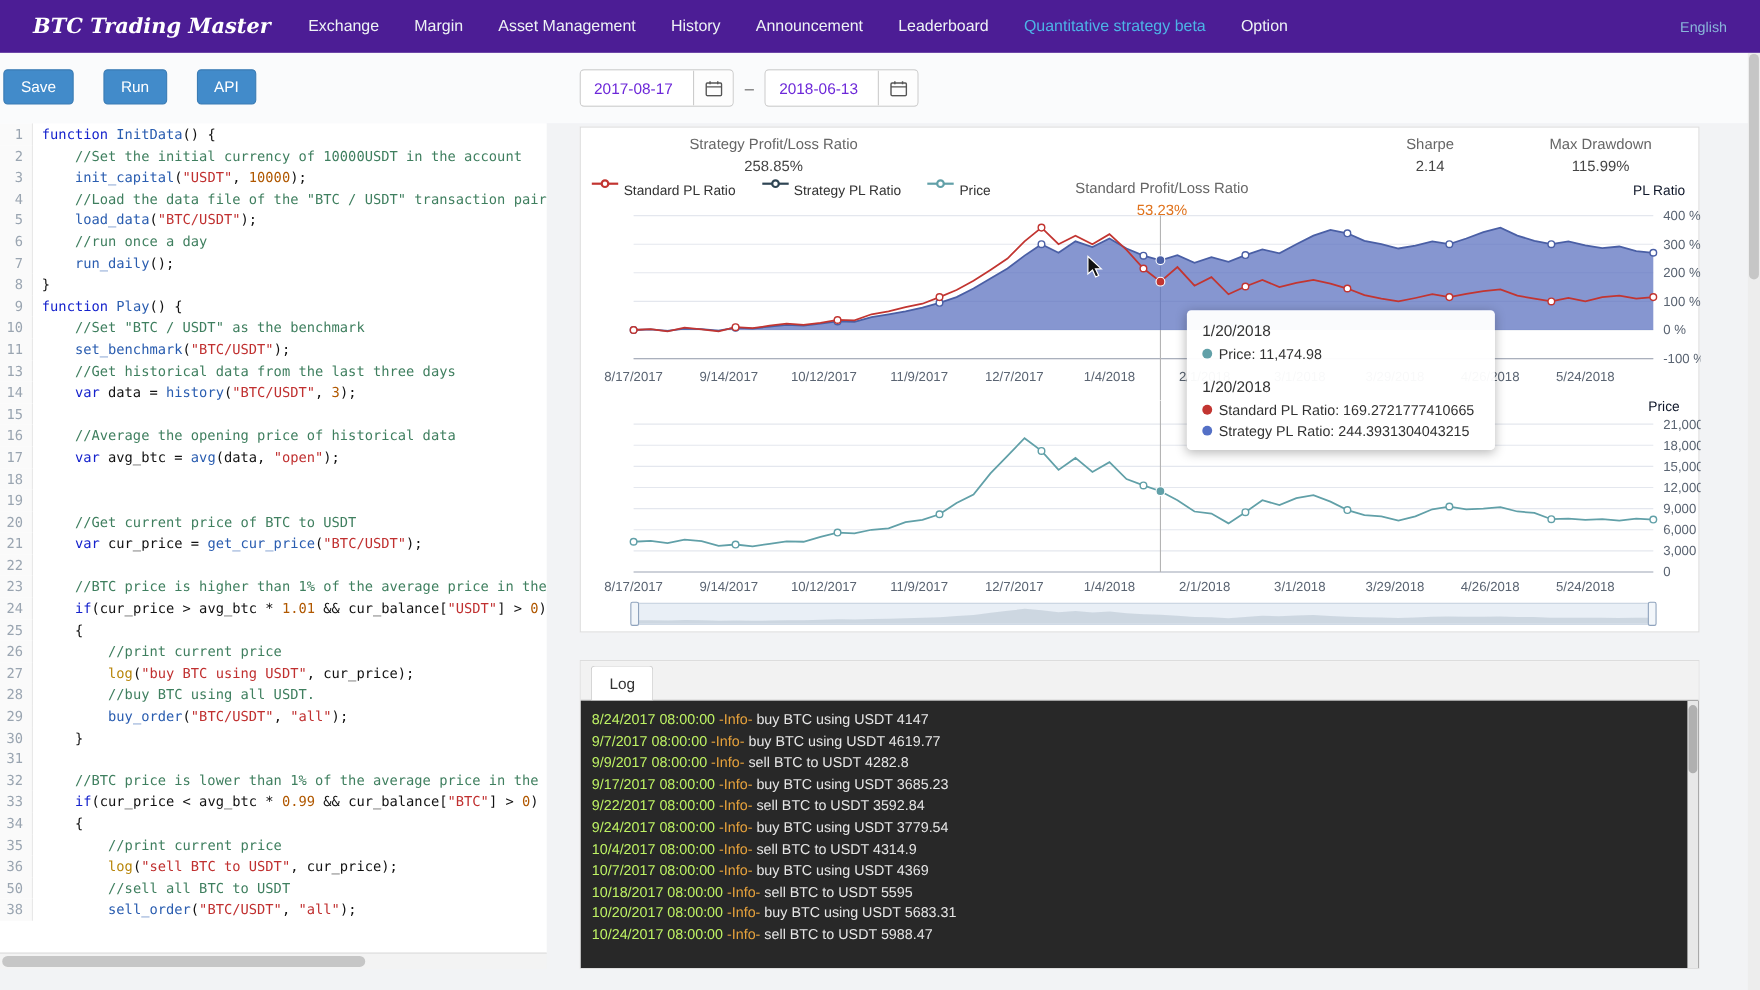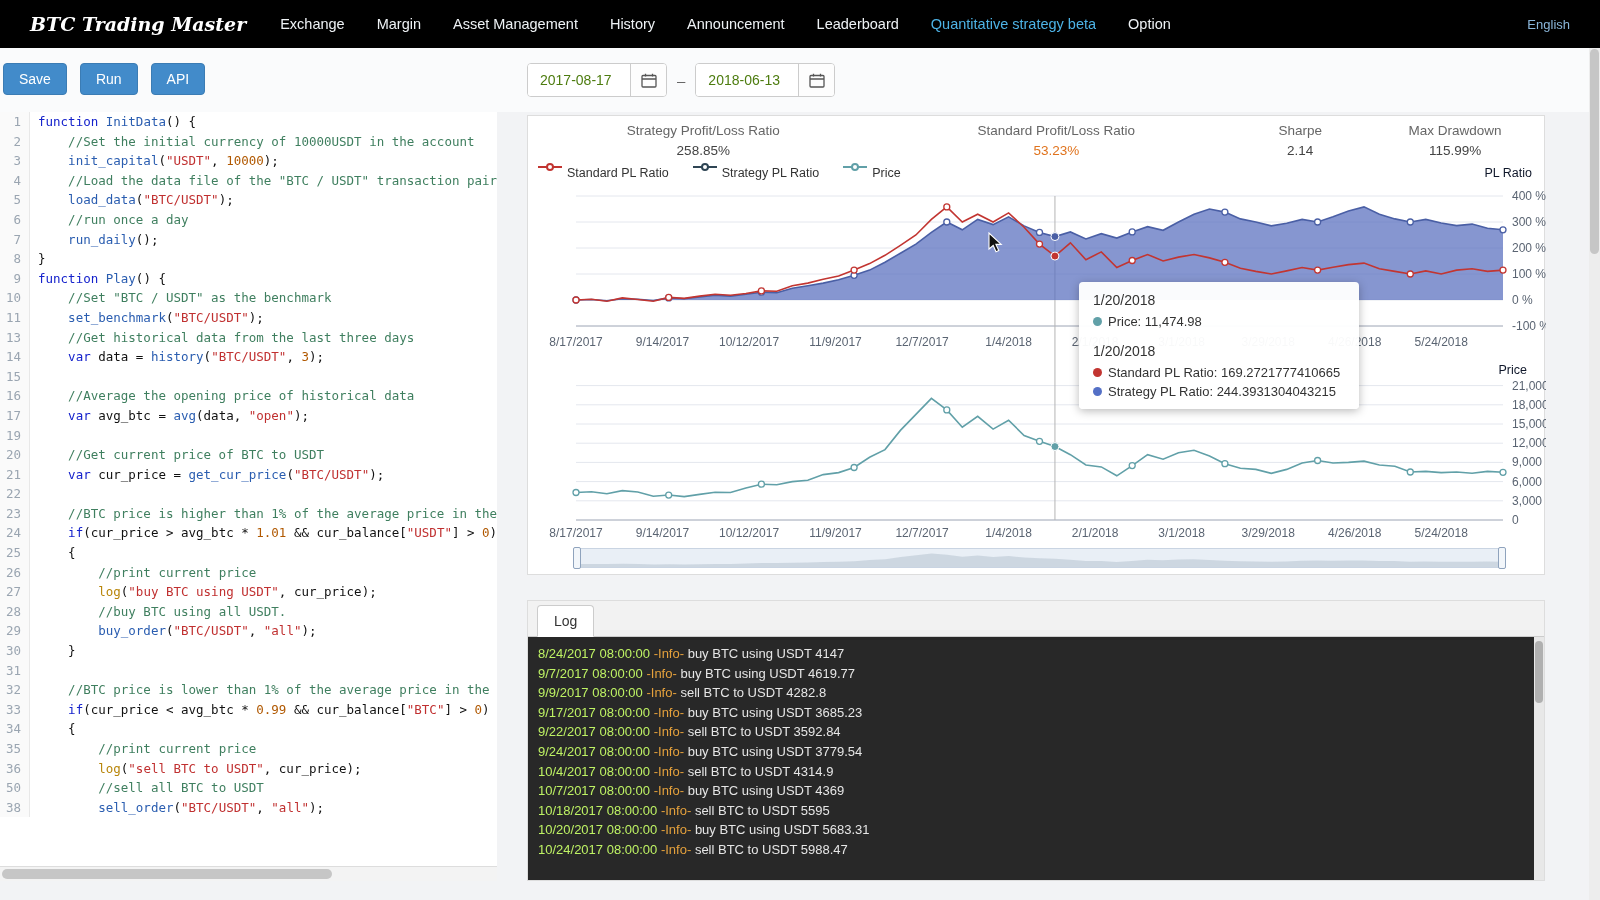--- a/index.html
+++ b/index.html
@@ -1,37 +1,37 @@
 <!DOCTYPE html>
 <html><head>
 <meta charset="utf-8">
 <style>
   * { box-sizing: border-box; margin: 0; padding: 0; }
   html,body { width:1600px; height:900px; overflow:hidden; }
   body { font-family:"Liberation Sans", sans-serif; background:#f2f3f5; position:relative; }
 
   
-  .navbar { position:absolute; left:0; top:0; width:1600px; height:48px; background:#000000;
+  .navbar { position:absolute; left:0; top:0; width:1600px; height:48px; background:#4c1d95;
             display:flex; align-items:center; padding:0 30px; z-index:20; }
   .brand { font-family:"DejaVu Serif", serif; font-style:italic; font-weight:bold;
            color:#ffffff; font-size:19px; margin-right:34px; cursor:pointer; }
   .nav-items { display:flex; gap:32px; align-items:center; }
   .nav-link { color:#eef2f5; font-size:14.5px; text-decoration:none; cursor:pointer; white-space:nowrap; }
   .nav-link.active { color:#4db3e6; }
   .lang { margin-left:auto; color:#8ab6da; font-size:13px; cursor:pointer; }
 
   
   .toolbar { position:absolute; left:0; top:48px; width:1600px; height:64px; background:#fafbfc; }
-  .left-buttons { position:absolute; left:3px; top:15px; display:flex; gap:13px; }
+  .left-buttons { position:absolute; left:3px; top:15px; display:flex; gap:27px; }
   .btn { background:#428bca; border:1px solid #3b7cb4; color:#fff; font-size:14px;
          padding:7px 15px; border-radius:4px; cursor:pointer; font-family:inherit; }
   .date-range { position:absolute; left:527px; top:15px; display:flex; align-items:center; gap:10px; }
   .date-group { display:flex; background:#fff; border:1px solid #ccc; border-radius:4px; height:34px; overflow:hidden; }
   .date-group input { border:none; outline:none; width:102px; padding:0 12px; font-size:14px;
-                      color:#4d7c0f; font-family:inherit; background:#fff; }
+                      color:#6d28d9; font-family:inherit; background:#fff; }
   .cal-btn { width:36px; display:flex; align-items:center; justify-content:center;
              border-left:1px solid #ccc; cursor:pointer; background:#fdfdfd; }
   .dash { color:#666; font-size:15px; }
 
   
   .editor { position:absolute; left:0; top:112px; width:497px; height:754px; background:#fff;
             overflow:hidden; font-family:"DejaVu Sans Mono", monospace; font-size:12.5px; }
   .code-row { display:flex; height:19.6px; line-height:19.6px; white-space:pre; }
   .ln { width:30px; flex:0 0 30px; text-align:right; padding-right:8px; color:#9aa5b1;
         background:#fafafa; border-right:1px solid #e8e8e8; }
@@ -45,21 +45,21 @@
   .h-scrollbar { position:absolute; left:0; top:866px; width:497px; height:15px; background:#f3f3f3;
                  border-top:1px solid #ddd; }
   .h-scrollbar .thumb { position:absolute; left:2px; top:2px; width:330px; height:10px;
                         background:#c6c6c6; border-radius:6px; }
 
   
   .chart-card { position:absolute; left:527px; top:115px; width:1018px; height:460px;
                 background:#fff; border:1px solid #ddd; }
   .stats-row { display:flex; padding-top:7px; height:46px; }
   .stat { text-align:center; }
-  .stat:nth-child(1){ width:34.5%; } .stat:nth-child(2){ width:35%; }
+  .stat:nth-child(1){ width:34.5%; } .stat:nth-child(2){ width:35%;margin-top:40px; }
   .stat:nth-child(3){ width:13%; }  .stat:nth-child(4){ width:17.5%; }
   .stat-label { color:#666; font-size:13.5px; }
   .stat-value { color:#444; font-size:13.5px; margin-top:5px; }
   .legend-row { display:flex; align-items:center; gap:24px; padding-left:10px; height:22px; }
   .legend-item { display:flex; align-items:flex-start; gap:5px; cursor:pointer; }
   .legend-marker { position:relative; width:24px; height:2px; }
   .legend-marker i { position:absolute; left:8px; top:-3.5px; width:8px; height:8px;
                      border-radius:50%; background:#fff; border:2px solid currentColor; display:block; }
   .legend-label { font-size:12.5px; color:#333; }
   .axis-title { position:absolute; font-size:12.5px; color:#0f172a; }
@@ -161,20 +161,21 @@
       <div class="code-row"><span class="ln">7</span><span class="code">    <span class="fn">run_daily</span>();</span></div>
       <div class="code-row"><span class="ln">8</span><span class="code">}</span></div>
       <div class="code-row"><span class="ln">9</span><span class="code"><span class="kw">function</span> <span class="fn">Play</span>() {</span></div>
       <div class="code-row"><span class="ln">10</span><span class="code">    <span class="cmt">//Set "BTC / USDT" as the benchmark</span></span></div>
       <div class="code-row"><span class="ln">11</span><span class="code">    <span class="fn">set_benchmark</span>(<span class="str">"BTC/USDT"</span>);</span></div>
       <div class="code-row"><span class="ln">13</span><span class="code">    <span class="cmt">//Get historical data from the last three days</span></span></div>
       <div class="code-row"><span class="ln">14</span><span class="code">    <span class="kw">var</span> data = <span class="fn">history</span>(<span class="str">"BTC/USDT"</span>, <span class="num">3</span>);</span></div>
       <div class="code-row"><span class="ln">15</span><span class="code"> </span></div>
       <div class="code-row"><span class="ln">16</span><span class="code">    <span class="cmt">//Average the opening price of historical data</span></span></div>
       <div class="code-row"><span class="ln">17</span><span class="code">    <span class="kw">var</span> avg_btc = <span class="fn">avg</span>(data, <span class="str">"open"</span>);</span></div>
+      <div class="code-row"><span class="ln">18</span><span class="code"> </span></div>
       <div class="code-row"><span class="ln">19</span><span class="code"> </span></div>
       <div class="code-row"><span class="ln">20</span><span class="code">    <span class="cmt">//Get current price of BTC to USDT</span></span></div>
       <div class="code-row"><span class="ln">21</span><span class="code">    <span class="kw">var</span> cur_price = <span class="fn">get_cur_price</span>(<span class="str">"BTC/USDT"</span>);</span></div>
       <div class="code-row"><span class="ln">22</span><span class="code"> </span></div>
       <div class="code-row"><span class="ln">23</span><span class="code">    <span class="cmt">//BTC price is higher than 1% of the average price in the</span></span></div>
       <div class="code-row"><span class="ln">24</span><span class="code">    <span class="kw">if</span>(cur_price &gt; avg_btc * <span class="num">1.01</span> &amp;&amp; cur_balance[<span class="str">"USDT"</span>] &gt; <span class="num">0</span>)</span></div>
       <div class="code-row"><span class="ln">25</span><span class="code">    {</span></div>
       <div class="code-row"><span class="ln">26</span><span class="code">        <span class="cmt">//print current price</span></span></div>
       <div class="code-row"><span class="ln">27</span><span class="code">        <span class="blt">log</span>(<span class="str">"buy BTC using USDT"</span>, cur_price);</span></div>
       <div class="code-row"><span class="ln">28</span><span class="code">        <span class="cmt">//buy BTC using all USDT.</span></span></div>

